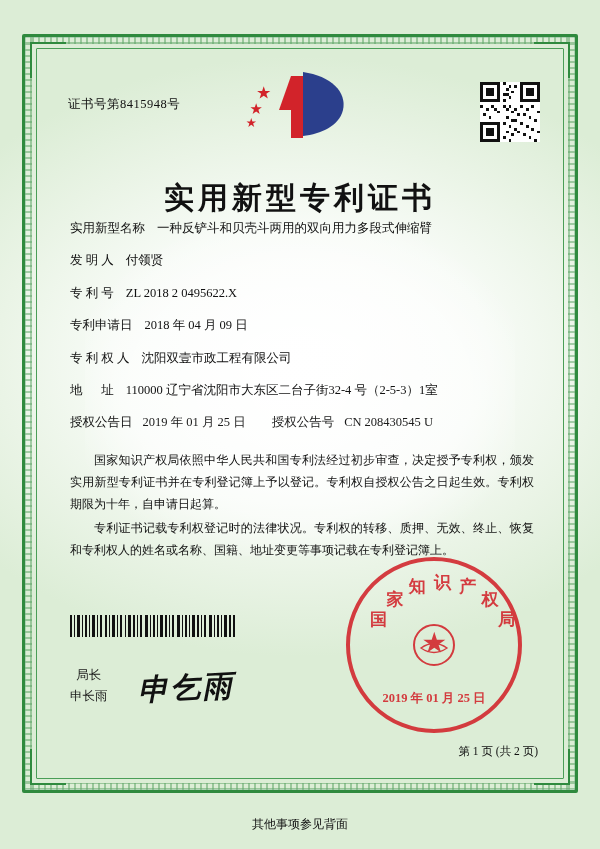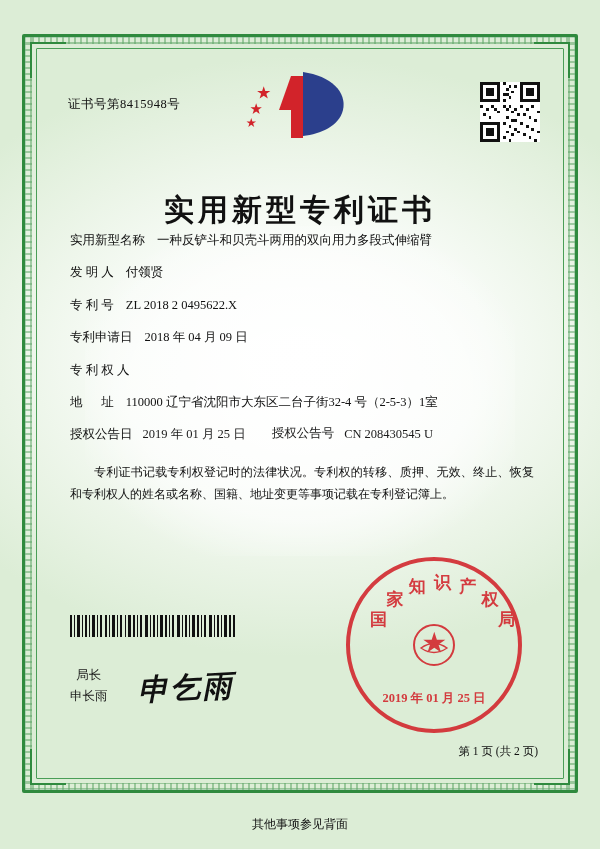--- a/index.html
+++ b/index.html
@@ -103,21 +103,21 @@
     width: 60px; height: 60px;
     background-color: #fff;
     background-image:
       repeating-linear-gradient(90deg, #111 0 3px, #fff 3px 6px),
       repeating-linear-gradient(0deg, #111 0 3px, #fff 3px 6px);
     background-blend-mode: screen;
     position: absolute;
   }
 
   .doc-title {
-    margin-top: 30px;
+    margin-top: 18px;
     text-align: center;
     font-size: 30px;
     font-weight: bold;
     letter-spacing: 4px;
     color: #111;
     font-family: "DejaVu Serif", serif;
   }
 
   .fields {
     padding: 0 14px 0 20px;
@@ -137,21 +137,20 @@
   .field .val {
     flex: 1 1 auto;
     padding-left: 12px;
     color: #111;
   }
   .field.inline-two { justify-content: flex-start; }
   .field .lbl2 {
     flex: 0 0 auto;
     padding-left: 26px;
     white-space: pre;
-    font-family: Liberation Mono, monospace;
   }
   .field .val2 {
     flex: 0 0 auto;
     padding-left: 10px;
   }
 
   .paras {
     margin-top: 16px;
     padding: 0 16px 0 20px;
     font-size: 12px;
@@ -360,34 +359,36 @@
       <div class="field">
         <span class="lbl">专 利 号</span>
         <span class="val">ZL 2018 2 0495622.X</span>
       </div>
       <div class="field">
         <span class="lbl">专利申请日</span>
         <span class="val">2018 年 04 月 09 日</span>
       </div>
       <div class="field">
         <span class="lbl">专 利 权 人</span>
+        <span class="val">沈阳双壹市政工程有限公司</span>
       </div>
       <div class="field">
         <span class="lbl">地      址</span>
         <span class="val">110000 辽宁省沈阳市大东区二台子街32-4 号（2-5-3）1室</span>
       </div>
       <div class="field inline-two">
         <span class="lbl">授权公告日</span>
         <span class="val2">2019 年 01 月 25 日</span>
         <span class="lbl2">授权公告号</span>
         <span class="val2">CN 208430545 U</span>
       </div>
     </div>
 
     <div class="paras">
+      <p>国家知识产权局依照中华人民共和国专利法经过初步审查，决定授予专利权，颁发实用新型专利证书并在专利登记簿上予以登记。专利权自授权公告之日起生效。专利权期限为十年，自申请日起算。</p>
       <p>专利证书记载专利权登记时的法律状况。专利权的转移、质押、无效、终止、恢复和专利权人的姓名或名称、国籍、地址变更等事项记载在专利登记簿上。</p>
     </div>
 
     <div class="barcode">
       <svg viewBox="0 0 165 22" width="165" height="22" shape-rendering="crispEdges" aria-hidden="true">
         <rect width="165" height="22" fill="transparent"></rect>
         <g fill="#111">
           <rect x="0" y="0" width="2" height="22"></rect>
             <rect x="4" y="0" width="1" height="22"></rect>
           <rect x="7" y="0" width="3" height="22"></rect>

